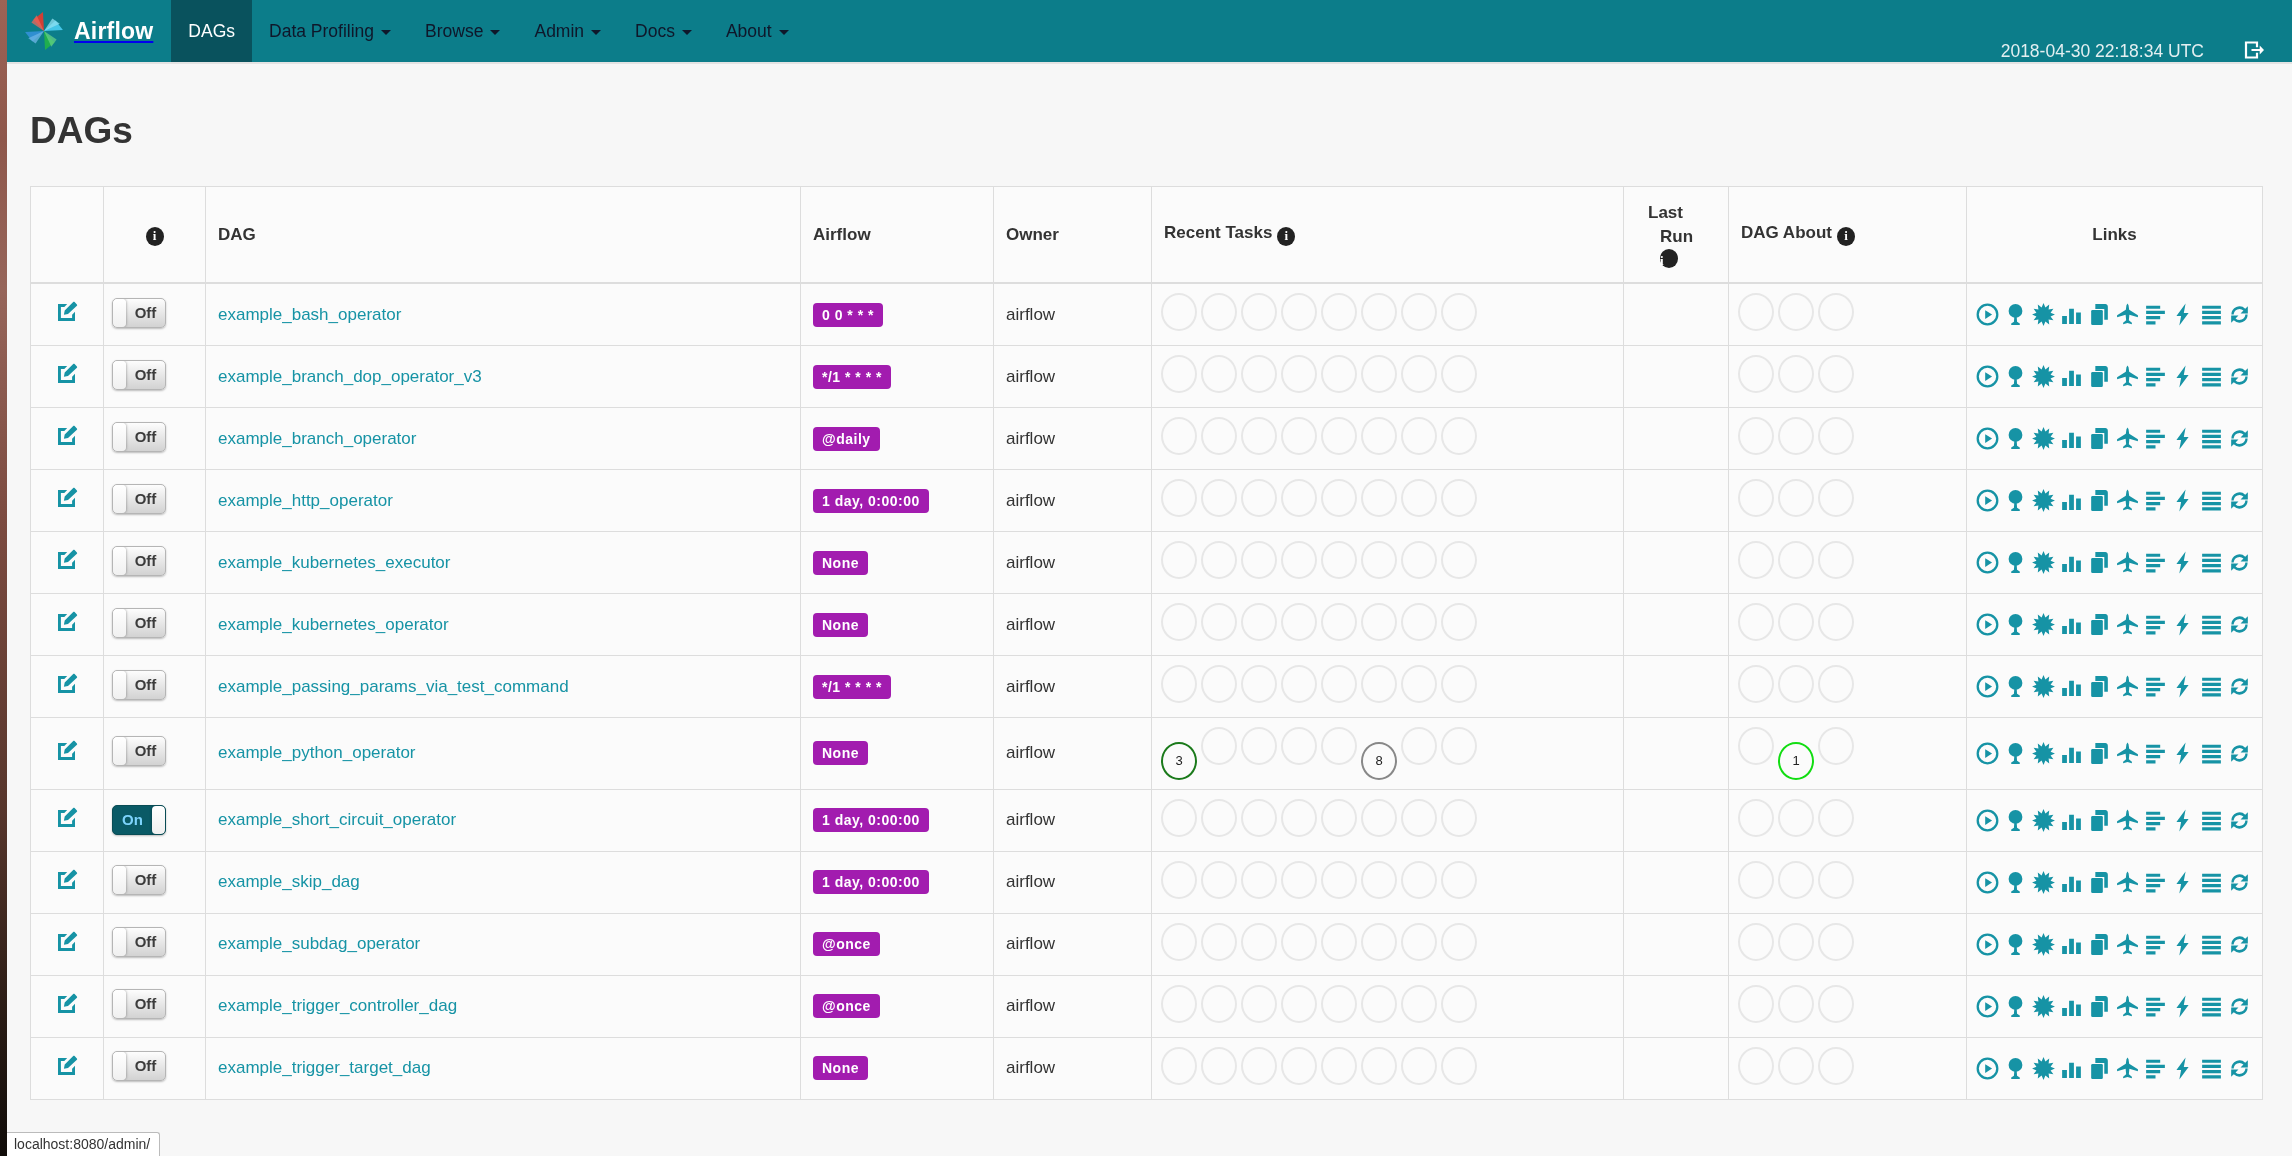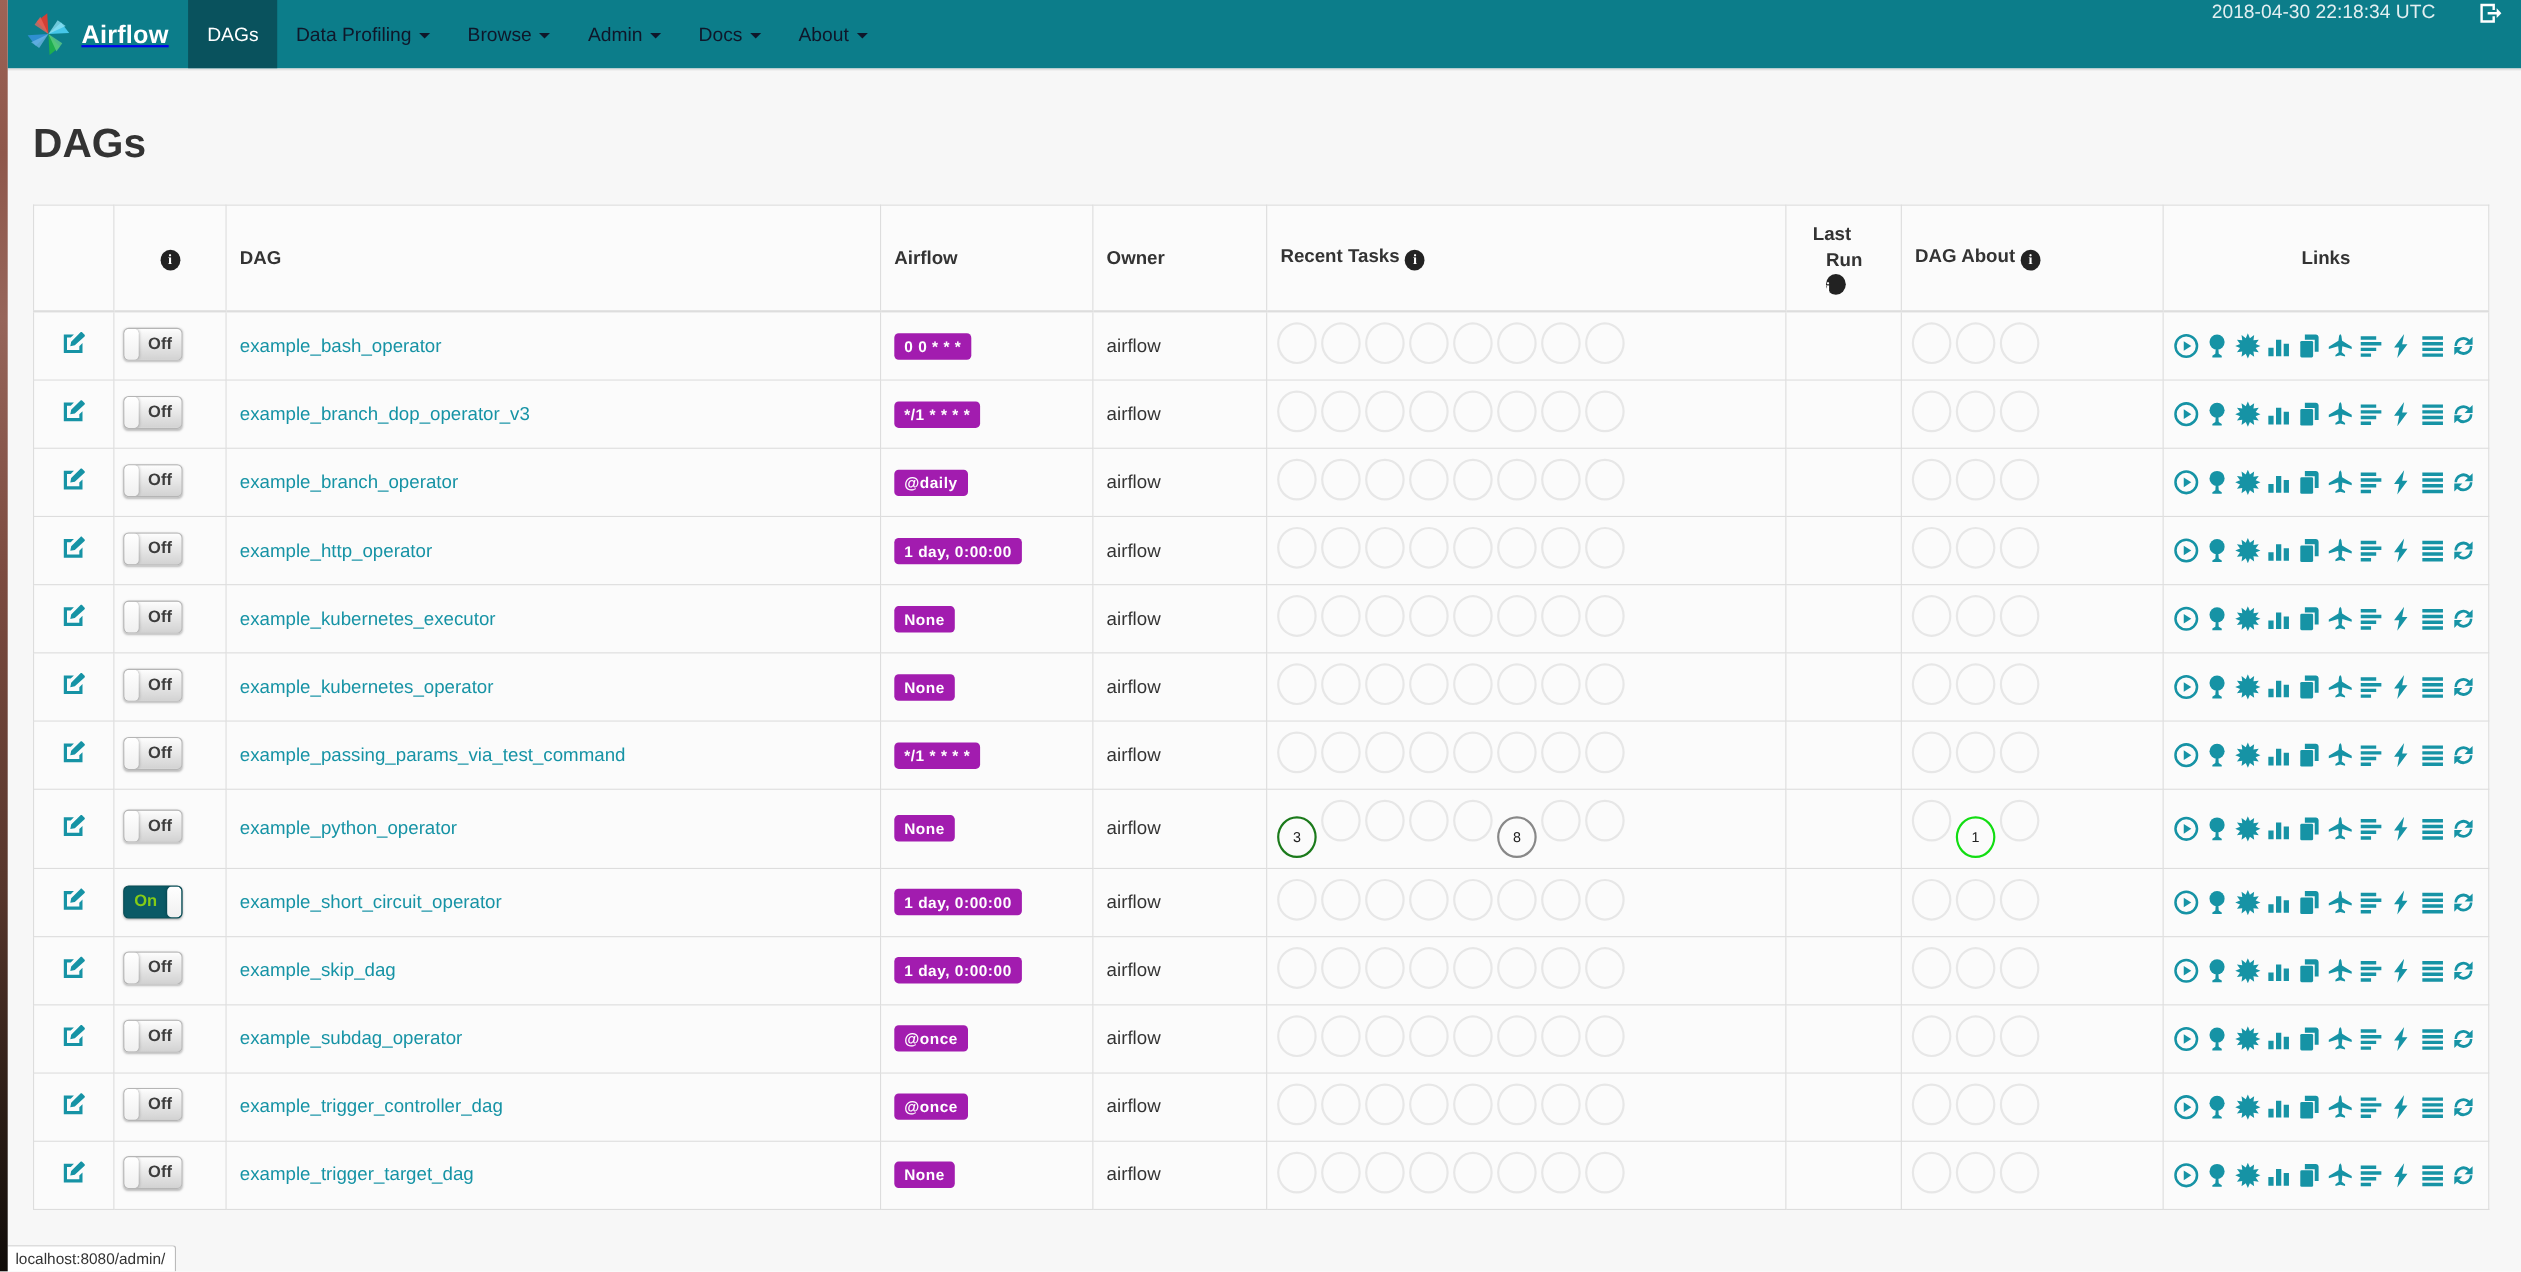--- a/index.html
+++ b/index.html
@@ -28,21 +28,21 @@
   .nav-menu { display: flex; list-style: none; align-items: stretch; }
   .nav-menu a {
     display: flex; align-items: center; gap: 7px; padding: 0 17px;
     color: #0f172a; font-size: 17.5px; text-decoration: none; height: 62px;
   }
   .nav-menu a.active { background: #09525d; color: #fff; }
   .caret {
     width: 0; height: 0; border-left: 5px solid transparent; border-right: 5px solid transparent;
     border-top: 5px solid currentColor; display: inline-block; margin-top: 2px;
   }
-  .nav-right { margin-left: auto; display: flex; align-items: flex-start; gap: 38px; padding-right: 16px; }
+  .nav-right { margin-left: auto; display: flex; align-items: flex-end; gap: 38px; padding-right: 26px; }
   .nav-clock { color: #e3eff1; font-size: 17.5px; }
   .logout-btn { width: 24px; height: 24px; cursor: pointer; }
 
   
   .content { padding: 0 30px; }
   .page-title { font-size: 37px; font-weight: 600; color: #333; margin: 48px 0 34px; }
   .search-row { display: flex; justify-content: flex-end; align-items: center; gap: 10px; margin-bottom: 16px; }
   .search-label { font-size: 17px; font-weight: bold; }
   .search-input {
     width: 928px; height: 41px; border: 1px solid #ccc; border-radius: 5px;
@@ -72,21 +72,21 @@
     width: 54px; height: 30px; border-radius: 5px; display: inline-flex; overflow: hidden;
     box-shadow: 0 1px 2px rgba(0,0,0,0.25); cursor: pointer;
   }
   .toggle .knob { width: 13px; background: linear-gradient(#ffffff,#f0f0f0); box-shadow: 0 0 3px rgba(0,0,0,0.45); border-radius: 4px; }
   .toggle .toggle-label { flex: 1; text-align: center; font-size: 15px; font-weight: 600; line-height: 28px; }
   .toggle.off { background: linear-gradient(#fdfdfd, #d2d2d2); border: 1px solid #b5b5b5; }
   .toggle.off .toggle-label { color: #3c3c3c; }
   .toggle.off .knob { order: 0; }
   .toggle.off .toggle-label { order: 1; }
   .toggle.on { background: #0a5a66; border: 1px solid #094c55; }
-  .toggle.on .toggle-label { color: #84cc16; order: 0; }
+  .toggle.on .toggle-label { color: #7dd3fc; order: 0; }
   .toggle.on .knob { order: 1; }
 
   
   .circle {
     display: inline-flex; align-items: center; justify-content: center;
     width: 36px; height: 38px; border: 2px solid #e7e7e7; border-radius: 50%;
     margin-right: 4px; font-size: 13px; color: #222; background: transparent;
   }
 
   

